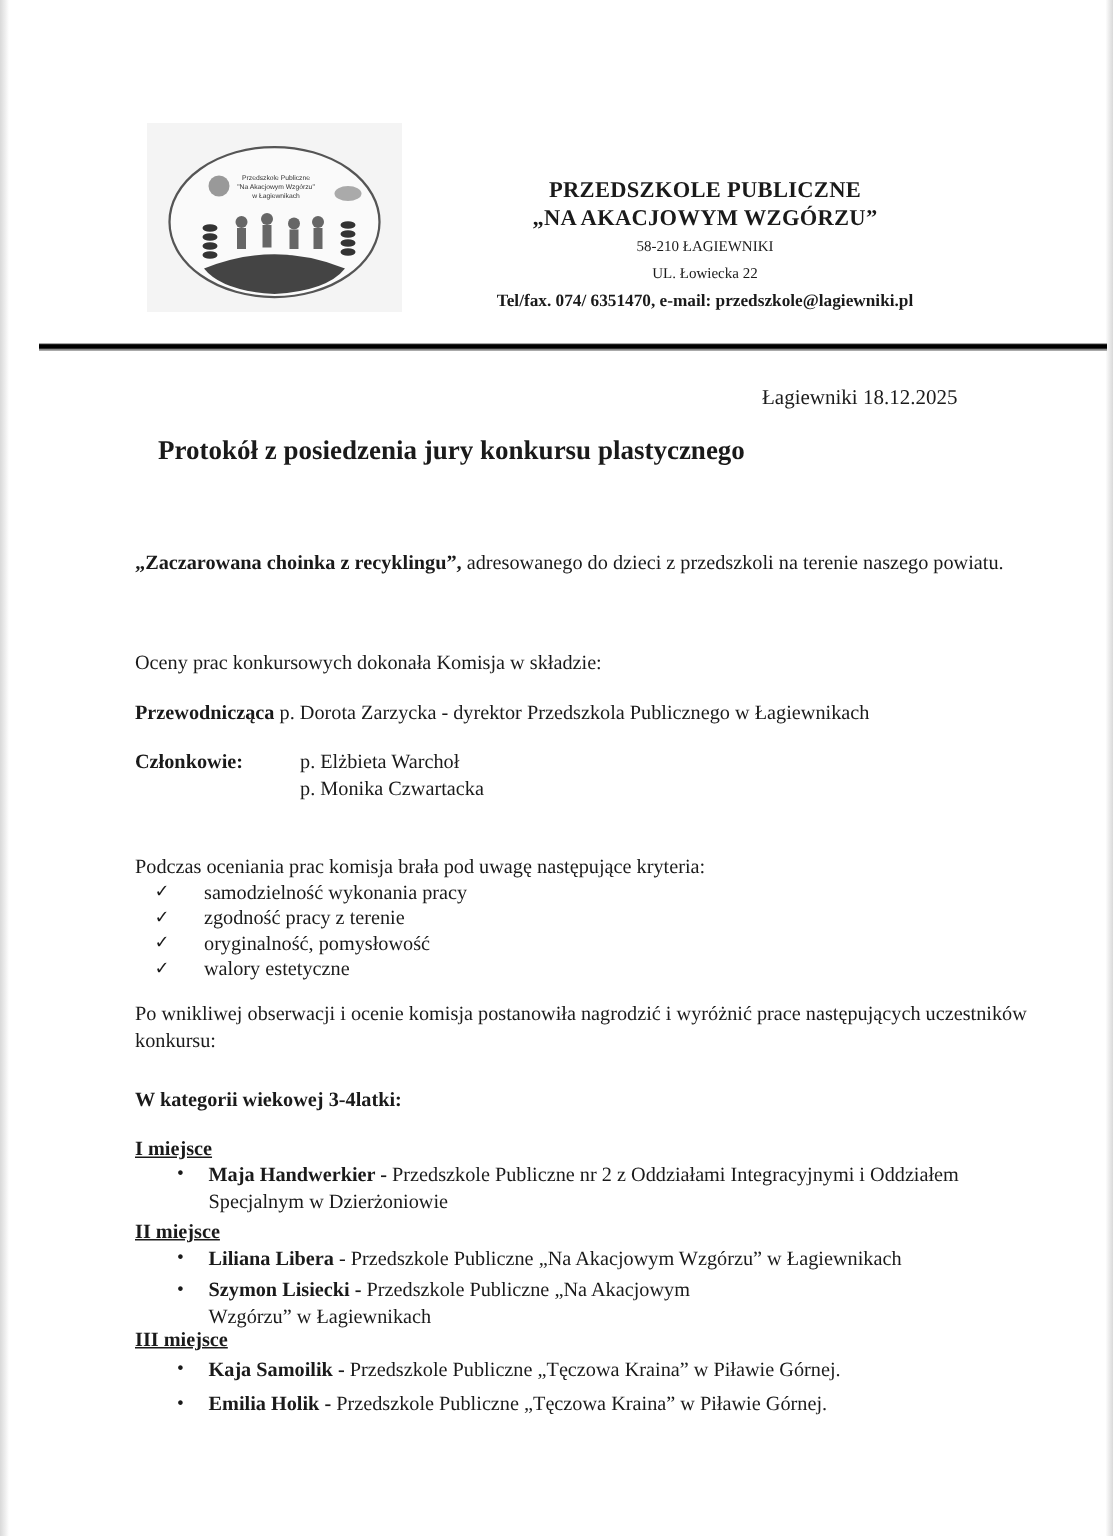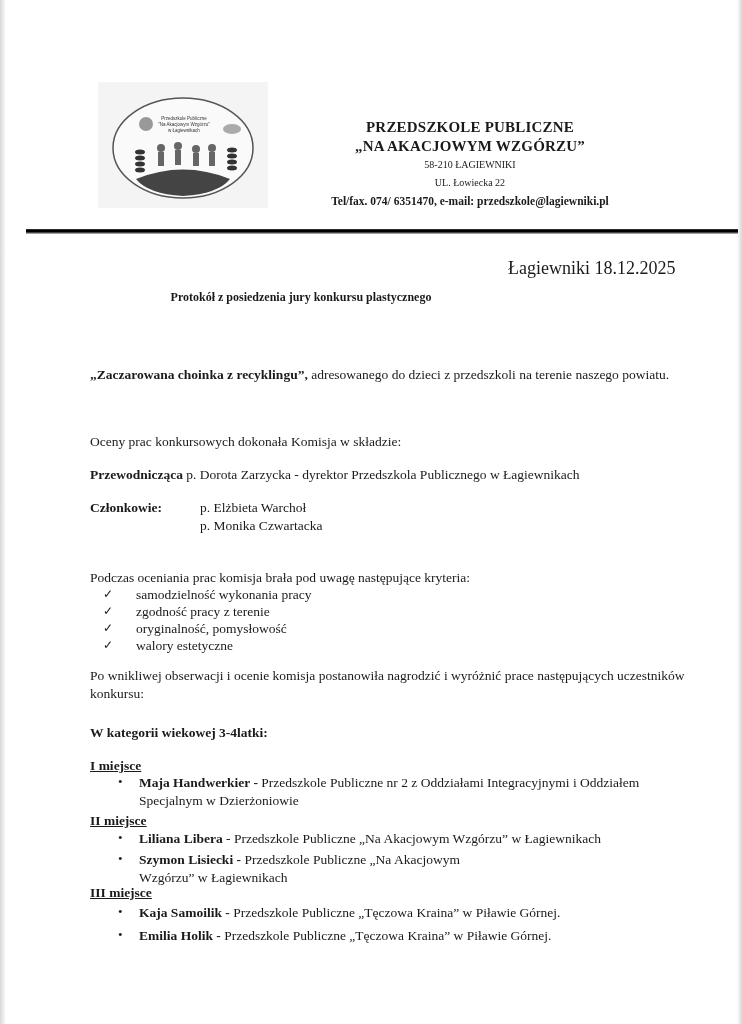--- a/index.html
+++ b/index.html
@@ -19,23 +19,23 @@
 
   .header-block { position:absolute; left:300px; top:118px; width:340px; text-align:center; }
   .h-name1 { font-size:15px; font-weight:bold; letter-spacing:0.2px; line-height:19px; }
   .h-name2 { font-size:15px; font-weight:bold; letter-spacing:0.2px; line-height:19px; }
   .h-addr { font-size:10px; line-height:18px; }
   .h-contact { font-size:11.5px; font-weight:bold; line-height:18px; }
 
   .rule { position:absolute; left:26px; top:229px; width:712px; height:5px;
     background:linear-gradient(to bottom,#555 0,#000 20%,#000 60%,#888 80%,#bbb 100%); }
 
-  .date { position:absolute; left:508px; top:258px; font-size:18px; }
+  .date { position:absolute; left:508px; top:258px; font-size:14px; }
   .title { position:absolute; left:0; width:602px; top:290px; text-align:center;
-    font-size:12px; font-weight:bold; }
+    font-size:18px; font-weight:bold; }
 
   .txt { position:absolute; left:90px; font-size:13.5px; line-height:18px; }
   .b { font-weight:bold; }
   .p1 { top:348px; width:600px; }
   .indent { display:inline-block; width:56px; }
 
   .comm-intro { top:433px; }
   .chair { top:466px; }
   .chair .label { font-weight:bold; }
   .members { top:499px; }

